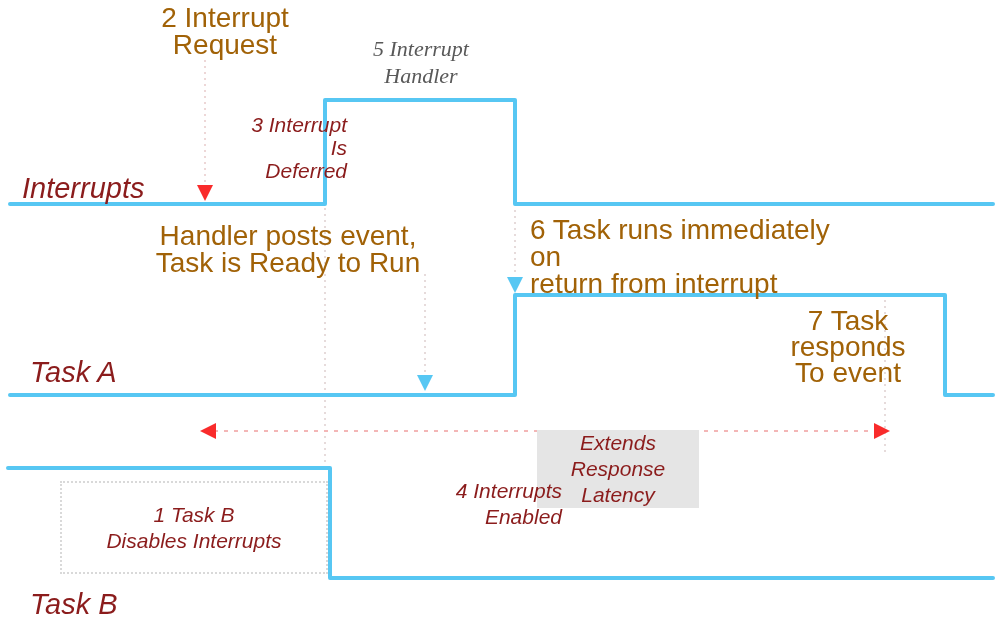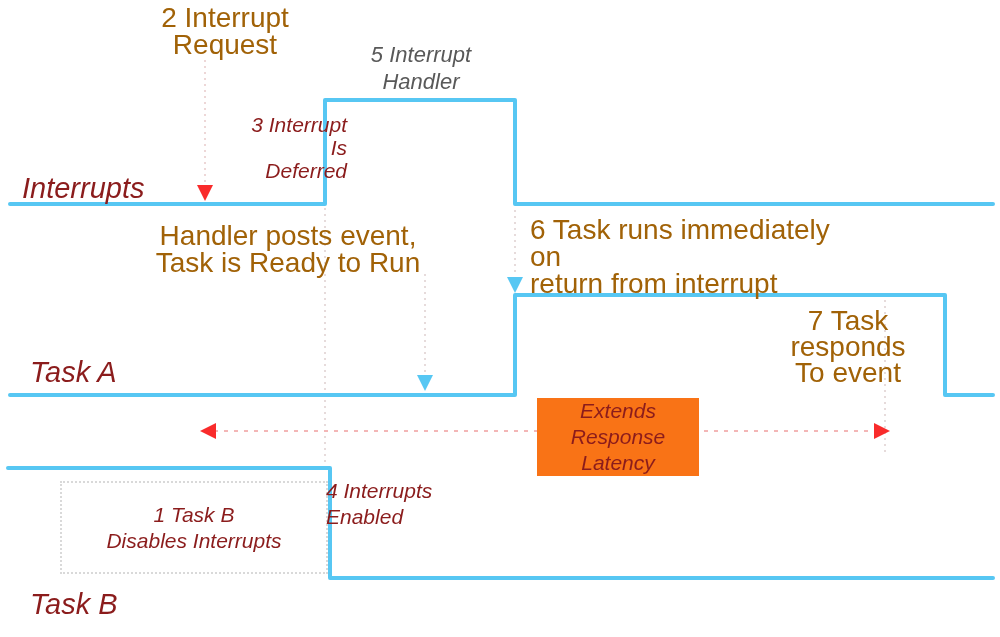--- a/index.html
+++ b/index.html
@@ -18,23 +18,24 @@
   }
   .gray{color:#a16207;font-size:28px;}
   .gray-italic{color:#595959;font-size:22px;font-style:italic;}
   .red-italic{color:#8b1c1c;font-size:21px;font-style:italic;}
   .center{text-align:center;}
   .tl-label{
     position:absolute;
     color:#8b1c1c;font-size:29px;font-style:italic;
   }
   .latency-text{
-    background:#f97316;
+    background:#e5e5e5;
     padding:0 6px;
     line-height:26px;
+    margin-top:32px;
   }
   .dotted-box{
     position:absolute;
     left:60px;top:481px;width:268px;height:93px;
     border:2px dotted #d9d9d9;
     box-sizing:border-box;
     display:flex;align-items:center;justify-content:center;
   }
   .deferred{line-height:23px;text-align:right;}
 </style>
@@ -64,21 +65,21 @@
     <polyline points="8,468 330,468 330,578 993,578" fill="none" stroke="#57c7f3" stroke-width="4" stroke-linejoin="round" stroke-linecap="round"></polyline>
   </svg>
 
   <div class="tl-label" style="left:22px;top:172px;">Interrupts</div>
   <div class="tl-label" style="left:30px;top:356px;">Task A</div>
   <div class="tl-label" style="left:30px;top:588px;">Task B</div>
 
   <div class="ann gray center" style="left:135px;top:4px;width:180px;">2 Interrupt
 Request</div>
 
-  <div class="ann gray-italic center" style="left:331px;top:41px;width:180px;">5 Interrupt
+  <div class="ann gray-italic center" style="left:331px;top:35px;width:180px;font-family:Liberation Serif, serif;">5 Interrupt
 Handler</div>
 
   <div class="ann red-italic center deferred" style="left:197px;top:113px;width:150px;">3 Interrupt
 Is
 Deferred</div>
 
   <div class="ann gray center" style="left:148px;top:222px;width:280px;">Handler posts event,
 Task is Ready to Run</div>
 
   <div class="ann gray" style="left:530px;top:216px;width:330px;">6 Task runs immediately on
@@ -90,16 +91,16 @@
 
   <div class="ann red-italic center latency-text" style="left:537px;top:398px;width:150px;">Extends
 Response
 Latency</div>
 
   <div class="dotted-box">
     <div class="ann red-italic center" style="position:static;line-height:26px;">1 Task B
 Disables Interrupts</div>
   </div>
 
-  <div class="ann red-italic" style="left:326px;top:478px;width:200px;line-height:26px;">4 Interrupts
+  <div class="ann red-italic" style="left:362px;top:478px;width:200px;line-height:26px;text-align:right;">4 Interrupts
 Enabled</div>
 
 </div>
 
 </body></html>

